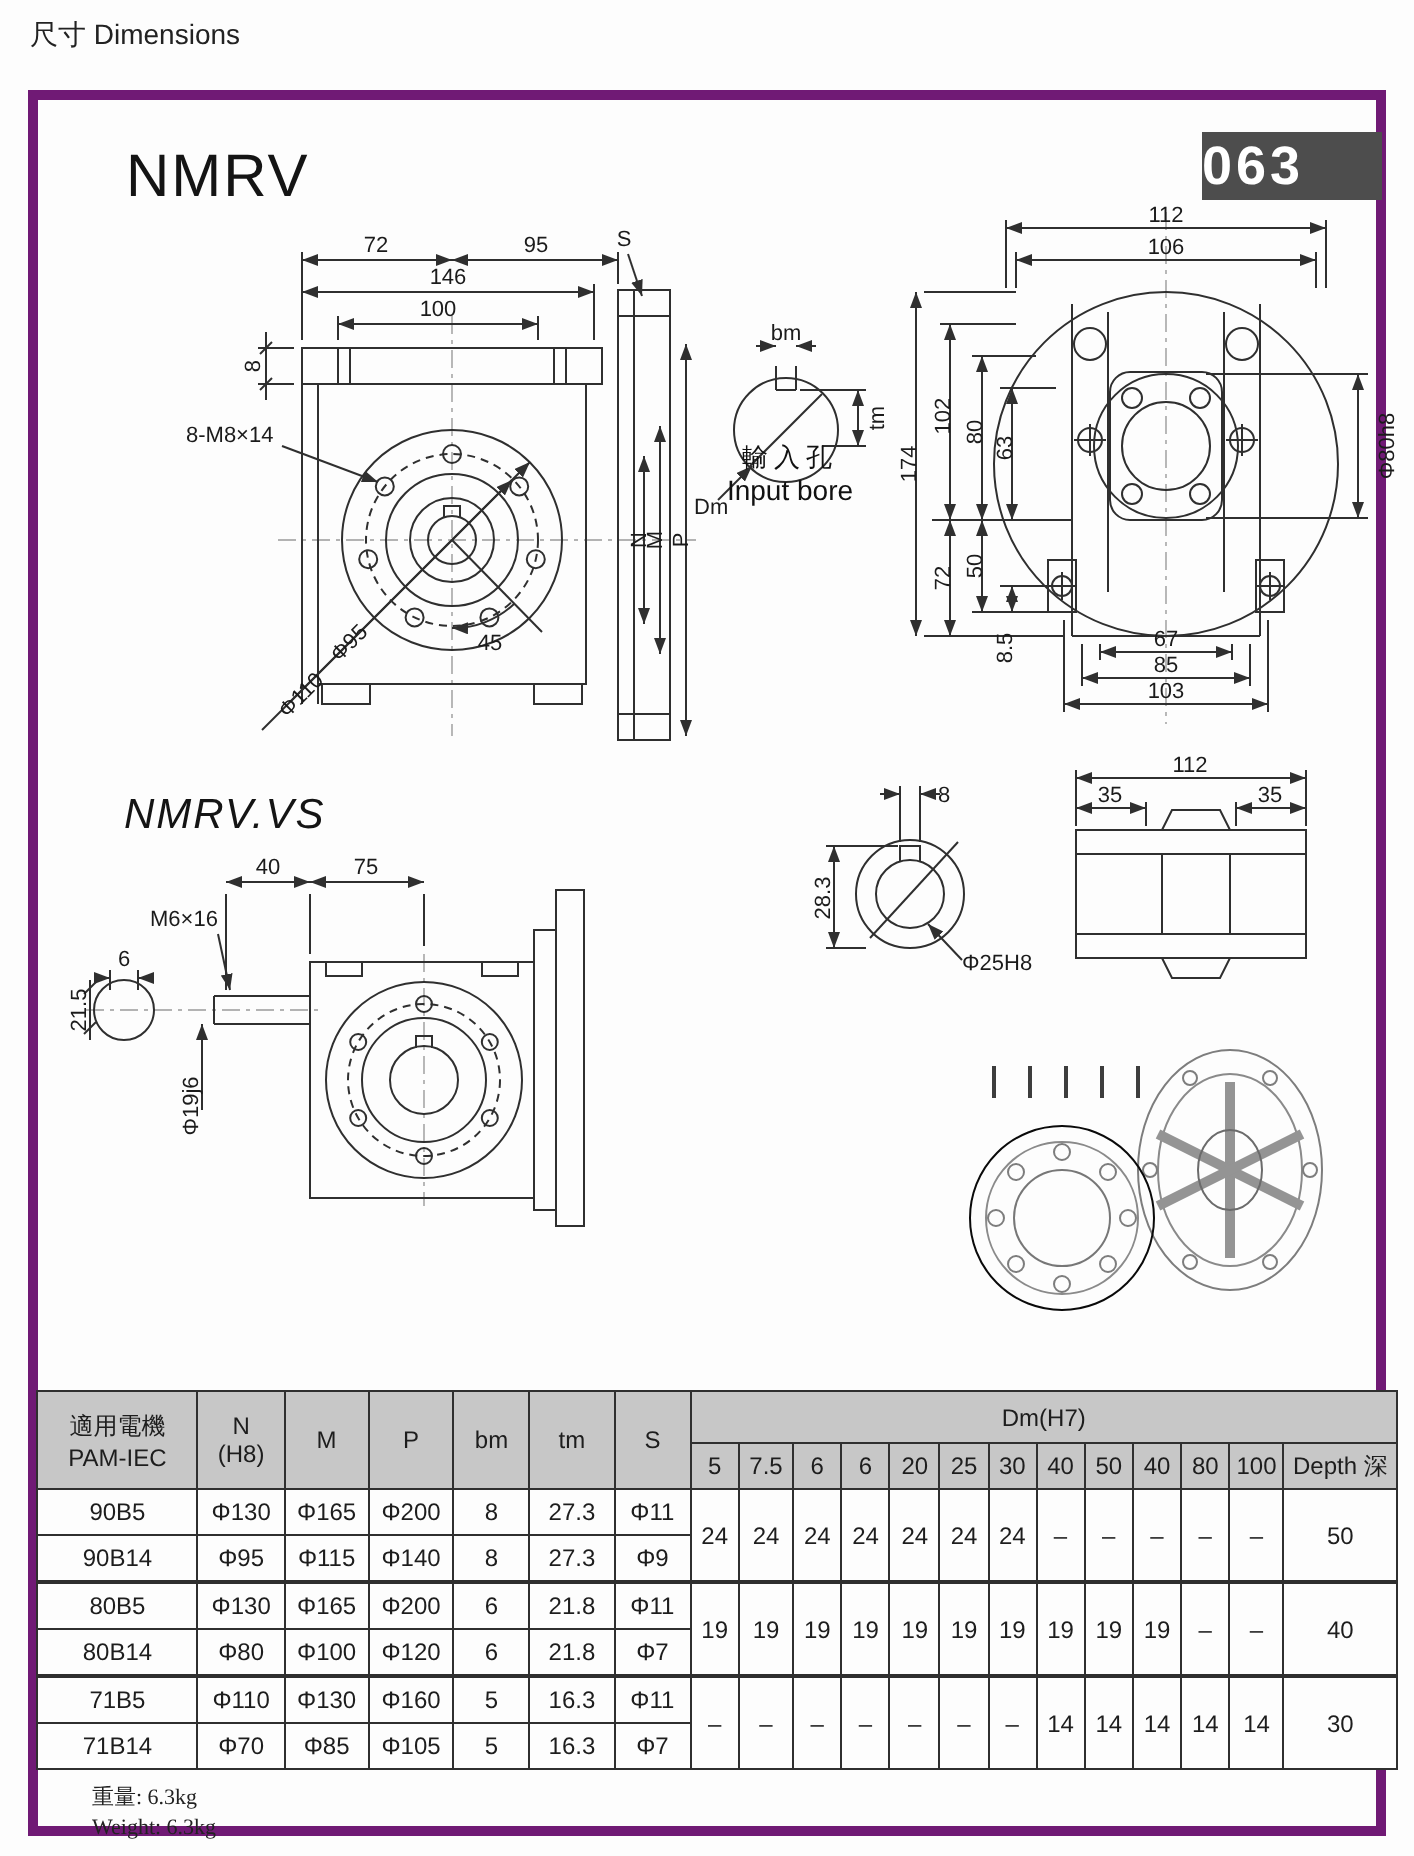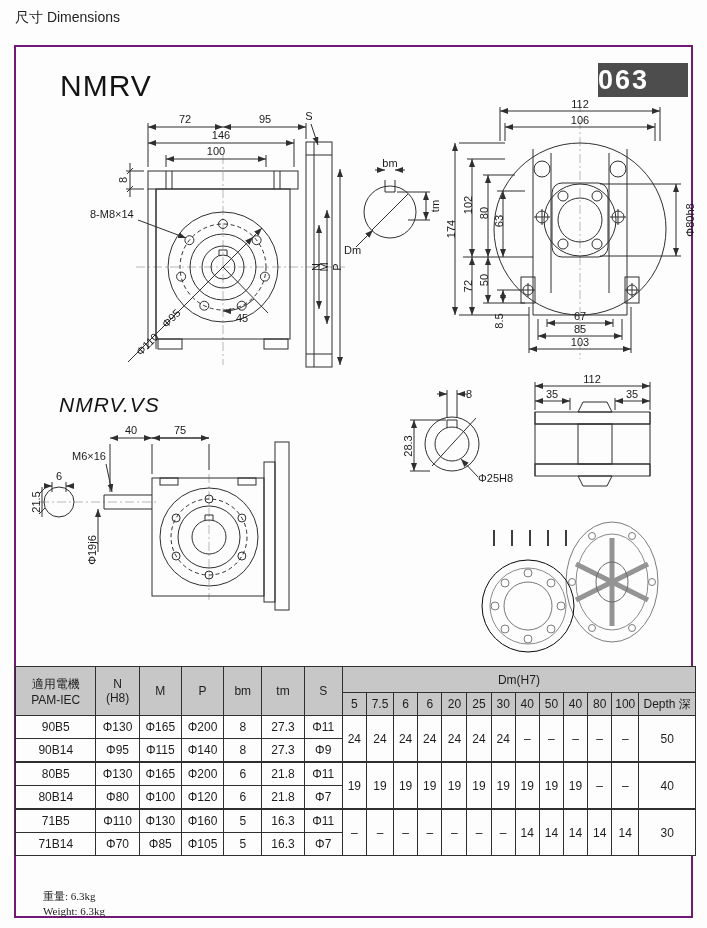--- a/index.html
+++ b/index.html
@@ -1,35 +1,35 @@
 <!DOCTYPE html>
 <html><head>
 <meta charset="utf-8">
 <style>
   html,body{margin:0;padding:0;background:#e9e9e9;}
   .page{position:relative;width:707px;height:928px;background:#fdfdfd;
         font-family:"Liberation Sans",sans-serif;color:#1d1d1d;overflow:hidden;}
   .page-title{position:absolute;left:15px;top:9px;font-size:14px;color:#222;}
   .frame{position:absolute;left:14px;top:45px;width:679px;height:873px;
-         border:2px solid #701a75;background:#fdfdfd;box-sizing:border-box;}
+         border:5px solid #701a75;background:#fdfdfd;box-sizing:border-box;}
   .model-title{position:absolute;left:44px;top:22px;font-size:30px;color:#141414;letter-spacing:1px;}
   .model-title.vs{left:43px;top:346px;font-size:21px;font-style:italic;}
   .size-badge{position:absolute;left:582px;top:16px;width:90px;height:34px;background:#4d4d4d;
               color:#fff;font-size:27px;font-weight:bold;text-align:left;line-height:34px;letter-spacing:2px;}
   svg{position:absolute;overflow:visible;}
   svg line,svg path,svg rect,svg circle,svg ellipse{stroke:#2f2f2f;fill:none;stroke-width:1;}
   svg .cl{stroke:#9a9a9a;stroke-width:.7;stroke-dasharray:9 3 2 3;}
   svg .bc{stroke-dasharray:4 3;}
   svg text{font:11px "Liberation Sans",sans-serif;fill:#1b1b1b;stroke:none;text-anchor:middle;}
   svg text.st{text-anchor:start;}
   .photo *{stroke:none;}
   .caption{position:absolute;text-align:center;line-height:17px;color:#111;}
   .caption .cn{font-size:13px;letter-spacing:3px;}
   .caption .en{font-size:14px;}
-  table.dim{position:absolute;left:-1px;top:619px;width:681px;border-collapse:collapse;table-layout:fixed;}
+  table.dim{position:absolute;left:-1px;top:645px;width:681px;border-collapse:collapse;table-layout:fixed;}
   table.dim th,table.dim td{border:1px solid #2f2f2f;font-size:12px;text-align:center;
         font-weight:normal;padding:0;overflow:hidden;white-space:nowrap;}
   table.dim thead th{background:#c7c7c7;}
   table.dim tr.h1 th{height:25px;}
   table.dim tr.h2 th{height:22px;}
   table.dim tbody td{height:22px;background:#fdfdfd;}
   table.dim tr.grp td{border-top-width:2px;}
   .weight-note{position:absolute;left:27px;top:842px;font-size:11px;line-height:15px;color:#222;font-family:Liberation Serif, serif;}
 </style>
 </head>
@@ -129,20 +129,24 @@
       <line x1="33" y1="10" x2="43" y2="10" marker-end="url(#ibA)"></line>
         <line x1="63" y1="10" x2="53" y2="10" marker-end="url(#ibA)"></line>
       <text x="48" y="7">bm</text>
       <line x1="55" y1="32" x2="88" y2="32"></line>
         <line x1="66" y1="60" x2="88" y2="60"></line>
       <line x1="84" y1="32" x2="84" y2="60" marker-start="url(#ibA)" marker-end="url(#ibA)"></line>
       <text transform="rotate(-90 93 46)" x="93" y="50">tm</text>
       <text class="st" x="2" y="94">Dm</text>
       <line x1="14" y1="87" x2="31" y2="70" marker-end="url(#ibA)"></line>
     </svg>
+    <div class="caption" style="left:320px;top:170px;width:112px">
+      <div class="cn">輸入孔</div>
+      <div class="en">Input bore</div>
+    </div>
 
     <svg style="left:429px;top:50px" width="255" height="270" viewBox="0 0 255 270">
       <defs>
           <marker id="bvA" markerWidth="9" markerHeight="8" refX="8" refY="3" orient="auto-start-reverse">
             <path d="M0,0L8,3L0,6Z" style="fill:#2f2f2f;stroke:none"></path>
           </marker>
         </defs>
       <line class="cl" x1="135" y1="6" x2="135" y2="262"></line>
       <circle cx="135" cy="132" r="86"></circle>
       <line x1="88" y1="52" x2="88" y2="218"></line>

